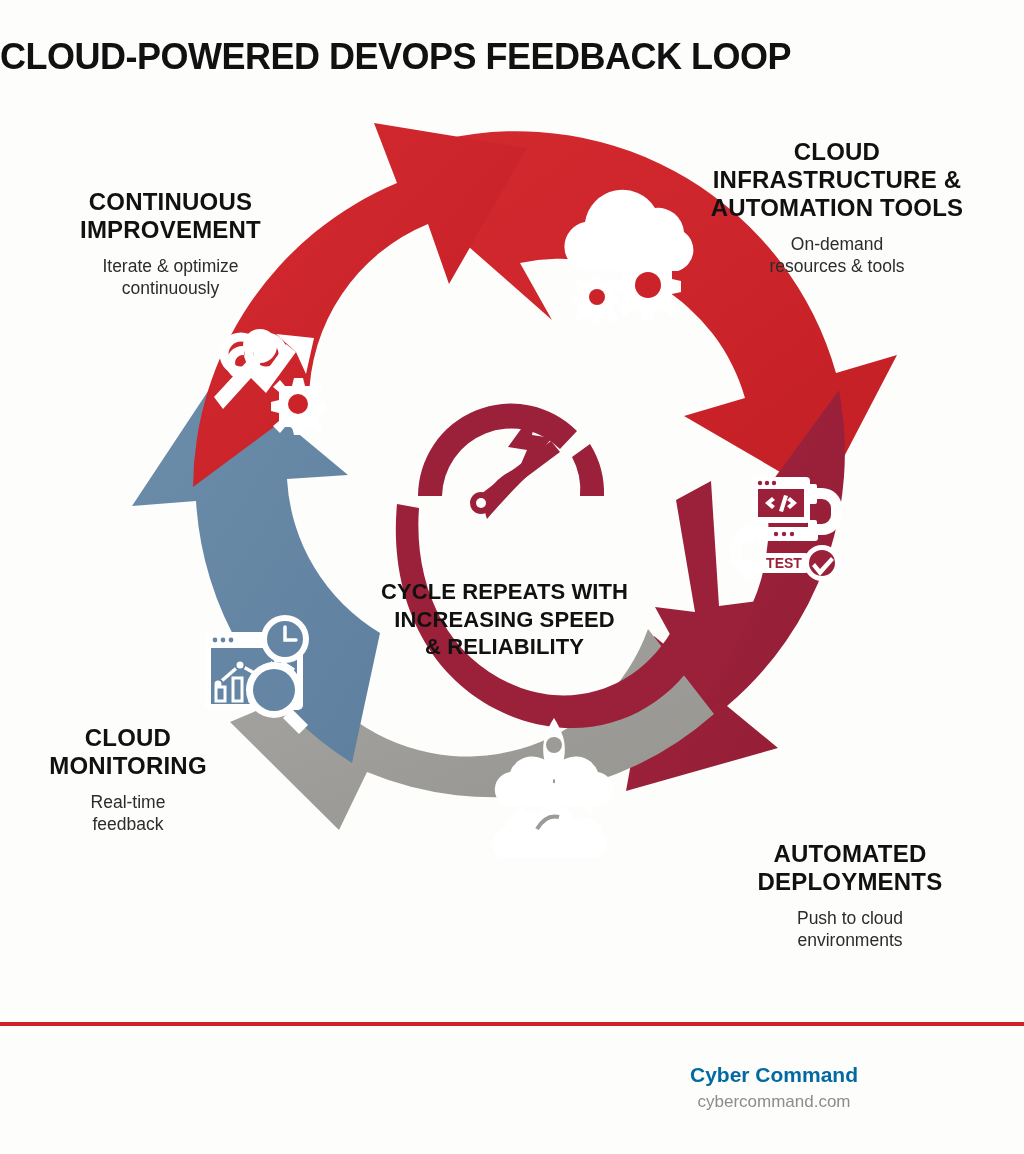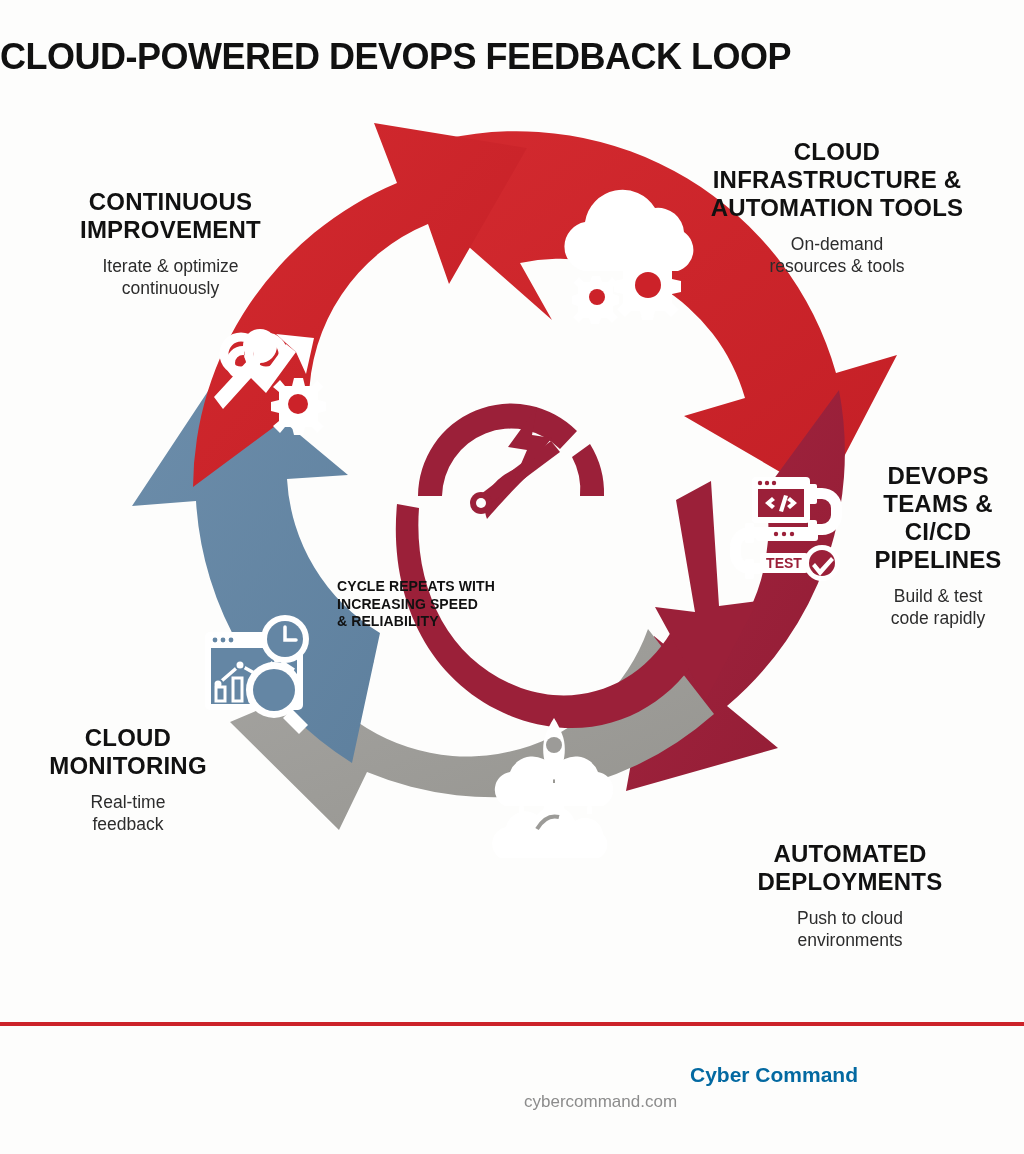--- a/index.html
+++ b/index.html
@@ -35,36 +35,37 @@
 
   #label-cloud-infra{left:672px;top:138px;width:330px;text-align:center;}
   #label-devops     {left:852px;top:462px;width:172px;text-align:center;}
   #label-deploy     {left:690px;top:840px;width:320px;text-align:center;}
   #label-monitor    {left:8px;  top:724px;width:240px;text-align:center;}
   #label-improve    {left:28px; top:188px;width:285px;text-align:center;}
 
   
   #center-caption{
     position:absolute;left:337px;top:578px;width:335px;
-    font-size:14px;font-weight:bold;line-height:1.25;
+    text-align:center;
+    font-size:22px;font-weight:bold;line-height:1.25;
     color:#111111;letter-spacing:0.1px;
   }
 
   
   .footer-rule{
     position:absolute;left:0;top:1022px;width:1024px;height:4px;
     background:#cc2229;
   }
   #footer-brand{
     position:absolute;left:524px;top:1063px;width:500px;
     text-align:center;font-size:21px;font-weight:bold;color:#0369a1;
   }
   #footer-url{
     position:absolute;left:524px;top:1092px;width:500px;
-    text-align:left;font-size:17px;color:#8c8c8c;
+    text-align:center;font-size:17px;color:#8c8c8c;
   }
 </style>
 </head>
 <body>
 
 <div id="infographic">
 
   <div class="title">CLOUD-POWERED DEVOPS FEEDBACK LOOP</div>
 
   <svg class="ring" viewBox="0 0 1024 1154">
@@ -299,32 +300,20 @@
       <span>CLOUD</span><br>
       <span>INFRASTRUCTURE &amp;</span><br>
       <span>AUTOMATION TOOLS</span>
     </div>
     <div class="sub">
       <span>On-demand</span><br>
       <span>resources &amp; tools</span>
     </div>
   </div>
 
-  <div class="lbl" id="label-devops">
-    <div class="hd">
-      <span>DEVOPS</span><br>
-      <span>TEAMS &amp;</span><br>
-      <span>CI/CD</span><br>
-      <span>PIPELINES</span>
-    </div>
-    <div class="sub">
-      <span>Build &amp; test</span><br>
-      <span>code rapidly</span>
-    </div>
-  </div>
 
   <div class="lbl" id="label-deploy">
     <div class="hd">
       <span>AUTOMATED</span><br>
       <span>DEPLOYMENTS</span>
     </div>
     <div class="sub">
       <span>Push to cloud</span><br>
       <span>environments</span>
     </div>

